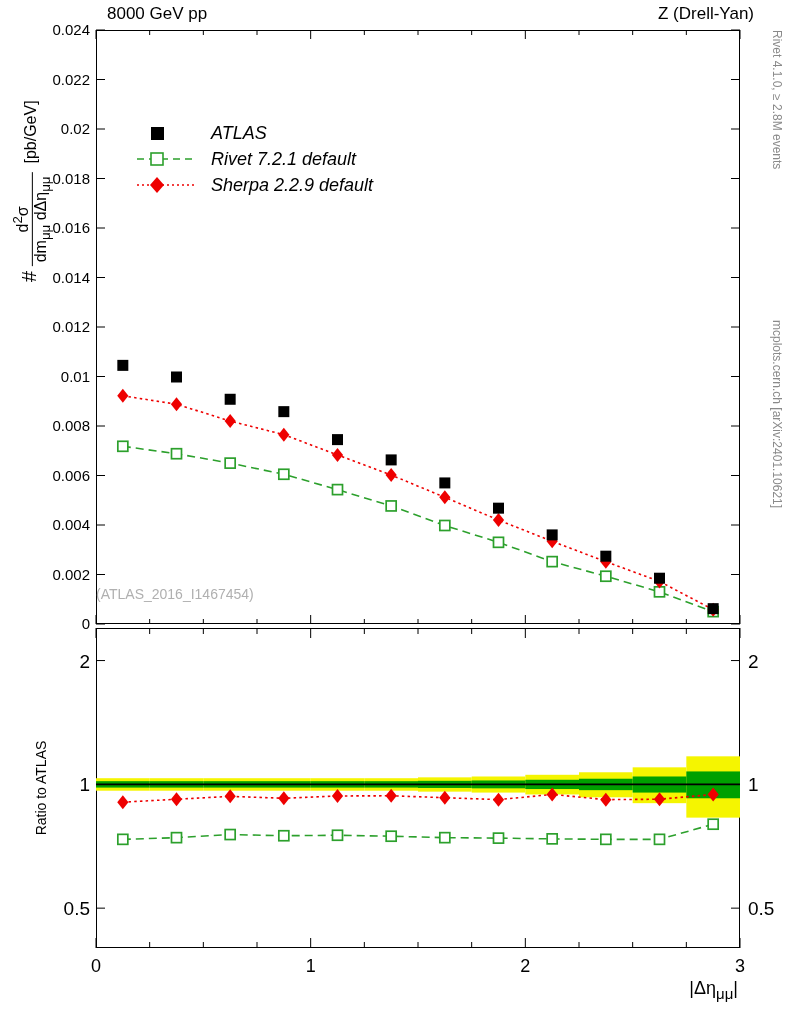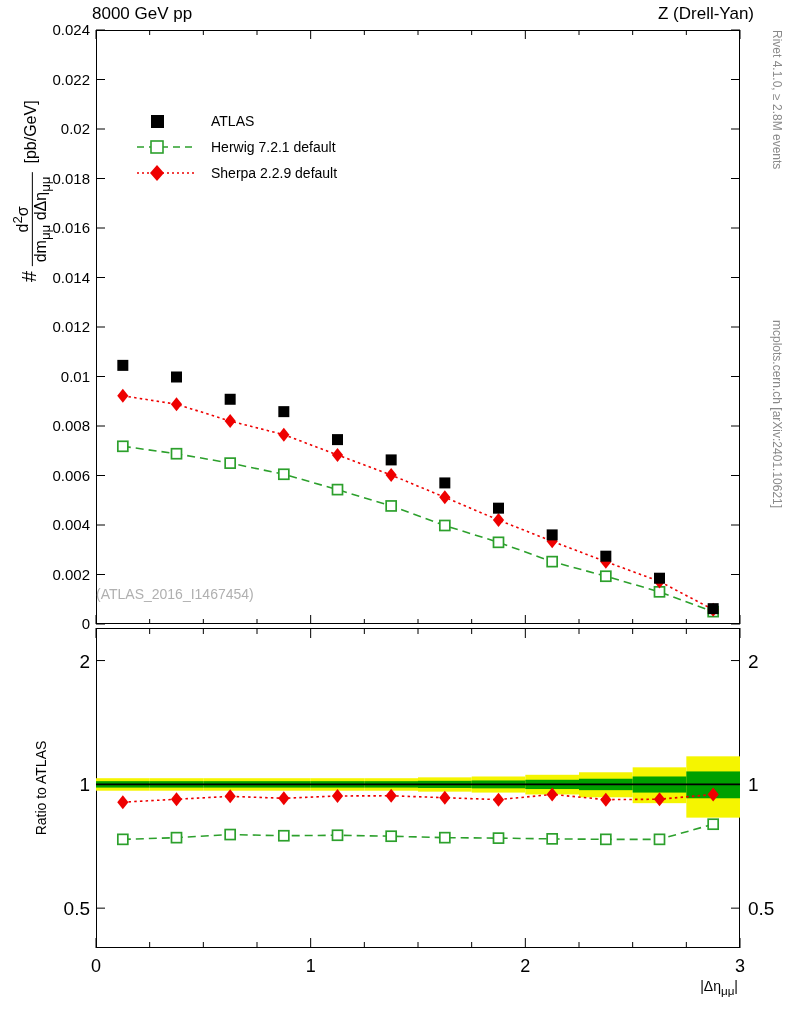--- a/index.html
+++ b/index.html
@@ -1,47 +1,47 @@
 <!DOCTYPE html>
 <html><head>
 <meta charset="utf-8">
 <style>
   html,body{margin:0;padding:0;background:#ffffff;}
   body{width:786px;height:1024px;font-family:"Liberation Sans",sans-serif;color:#000;}
   #root{position:relative;width:786px;height:1024px;overflow:hidden;}
 
   .hdr{position:absolute;font-size:17px;}
-  #hdr-left{left:92px;top:4px;}
+  #hdr-left{left:107px;top:4px;}
   #hdr-right{right:32px;top:4px;}
 
   
   .vert{position:absolute;writing-mode:vertical-rl;text-orientation:mixed;font-size:12px;color:#8a8a8a;white-space:nowrap;}
   #vr1{right:2px;top:30px;}
   #vr2{right:2px;top:320px;}
 
   
   #mainframe{position:absolute;left:96px;top:30px;width:644px;height:594px;border:1px solid #000;box-sizing:border-box;background:#fff;}
   #ratioframe{position:absolute;left:96px;top:628px;width:644px;height:320px;border:1px solid #000;box-sizing:border-box;background:#fff;}
 
   #ytitle{position:absolute;left:2px;top:40px;width:34px;height:300px;}
   #ytitle .inner{position:absolute;left:-120px;top:130px;width:300px;text-align:center;
     transform:rotate(-90deg);font-size:16px;white-space:nowrap;}
 
   #ratio-ytitle{position:absolute;left:26px;top:700px;width:20px;height:180px;}
   #ratio-ytitle .inner{position:absolute;left:-70px;top:80px;width:170px;text-align:center;
     transform:rotate(-90deg);font-size:14px;white-space:nowrap;}
 
-  #xtitle{position:absolute;right:48px;top:978px;font-size:14px;}
+  #xtitle{position:absolute;right:48px;top:978px;font-size:18px;}
 
   #plot-title{position:absolute;left:96px;top:52px;width:644px;text-align:center;font-size:18px;}
 
   #watermark{position:absolute;left:96px;top:586px;width:644px;text-align:left;font-size:14px;color:#b0b0b0;}
 
   
-  #legend{position:absolute;left:135px;top:108px;font-size:14px;}
+  #legend{position:absolute;left:135px;top:120px;font-size:18px;font-style:italic;}
   .legrow{height:26px;display:flex;align-items:center;}
   .legsym{width:70px;height:20px;position:relative;margin-right:6px;}
 
   svg{position:absolute;left:0;top:0;overflow:visible;}
 </style>
 </head>
 <body>
 
 <div id="root">
 
@@ -88,21 +88,21 @@
       </span>
       <span>ATLAS</span>
     </div>
     <div class="legrow">
       <span class="legsym">
         <svg width="70" height="20">
           <line x1="2" y1="10" x2="60" y2="10" stroke="#2ca02c" stroke-width="1.6" stroke-dasharray="7,5"></line>
           <rect x="16" y="4" width="12" height="12" fill="#fff" stroke="#2ca02c" stroke-width="1.6"></rect>
         </svg>
       </span>
-      <span>Herwig 7.2.1 default</span>
+      <span>Rivet 7.2.1 default</span>
     </div>
     <div class="legrow">
       <span class="legsym">
         <svg width="70" height="20">
           <line x1="2" y1="10" x2="60" y2="10" stroke="#ee0000" stroke-width="1.6" stroke-dasharray="2,3"></line>
           <polygon points="22,2 29,10 22,18 15,10" fill="#ee0000"></polygon>
         </svg>
       </span>
       <span>Sherpa 2.2.9 default</span>
     </div>

